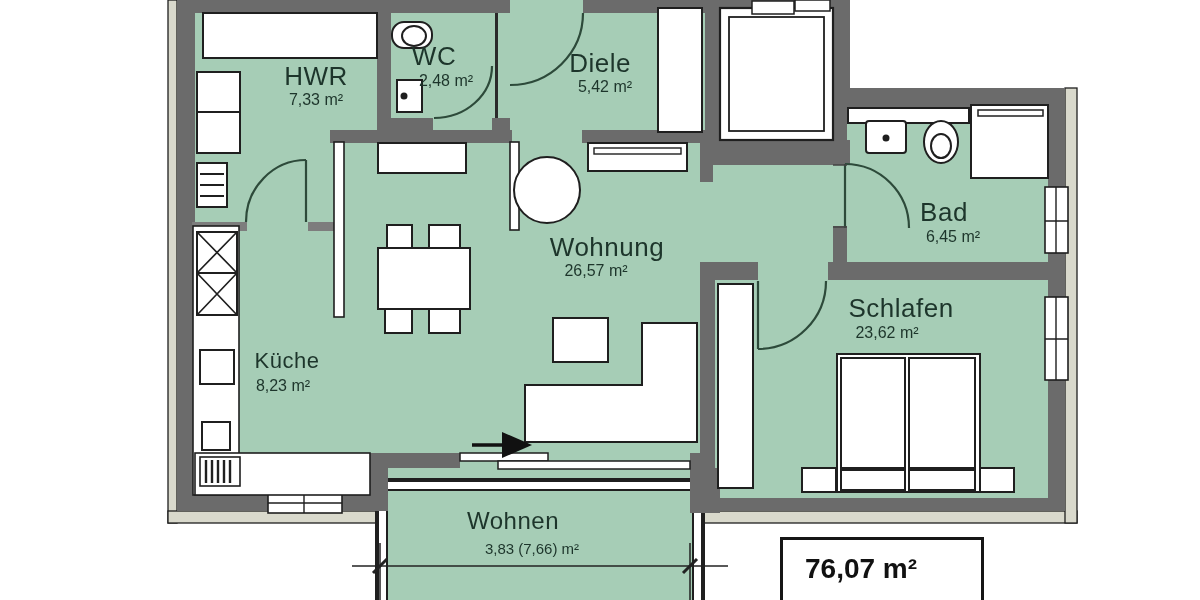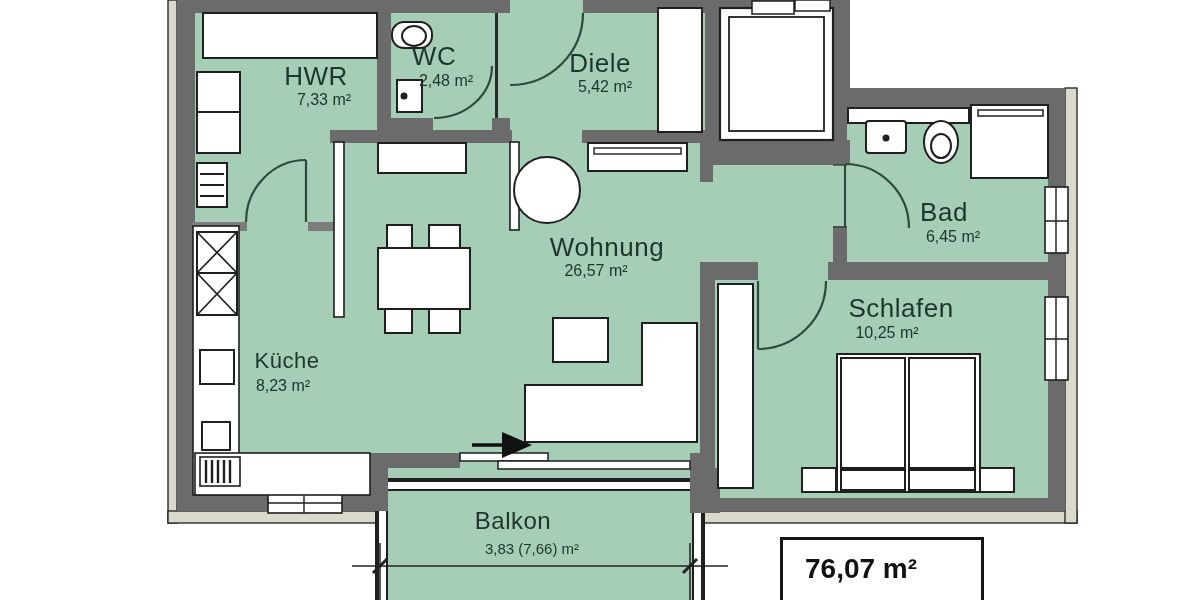--- a/index.html
+++ b/index.html
@@ -217,40 +217,40 @@
     <g stroke="#222" fill="none">
       <path d="M312 566 H688" stroke-width="1.5"></path>
       <path d="M340 543 V600 M650 543 V600" stroke-width="1.5"></path>
       <path d="M333 573 L347 559" stroke-width="3"></path>
       <path d="M643 573 L657 559" stroke-width="3"></path>
     </g>
   </g>
 </svg>
 
 <div class="lbl name" style="left:276px;top:76px">HWR</div>
-<div class="lbl area" style="left:284px;top:100px">7,33 m²</div>
+<div class="lbl area" style="left:276px;top:100px">7,33 m²</div>
 
 <div class="lbl name" style="left:394px;top:56px">WC</div>
 <div class="lbl area" style="left:406px;top:81px">2,48 m²</div>
 
 <div class="lbl name" style="left:560px;top:63px">Diele</div>
 <div class="lbl area" style="left:565px;top:87px">5,42 m²</div>
 
 <div class="lbl name" style="left:904px;top:212px">Bad</div>
 <div class="lbl area" style="left:913px;top:237px">6,45 m²</div>
 
 <div class="lbl name" style="left:567px;top:247px">Wohnung</div>
 <div class="lbl area" style="left:556px;top:271px">26,57 m²</div>
 
 <div class="lbl name" style="left:861px;top:308px">Schlafen</div>
-<div class="lbl area" style="left:847px;top:333px">10,25 m²</div>
+<div class="lbl area" style="left:847px;top:333px">23,62 m²</div>
 
 <div class="lbl name" style="left:247px;top:361px;font-size:22px">Küche</div>
 <div class="lbl area" style="left:243px;top:386px">8,23 m²</div>
 
-<div class="lbl name" style="left:473px;top:521px;font-size:24px">Balkon</div>
+<div class="lbl name" style="left:473px;top:521px;font-size:24px">Wohnen</div>
 <div class="lbl area" style="left:492px;top:548px;font-size:15px">3,83 (7,66) m²</div>
 
 <div class="unit-box">
   <div class="unit-area">76,07 m²</div>
 </div>
 
 </div>
 
 </body></html>

